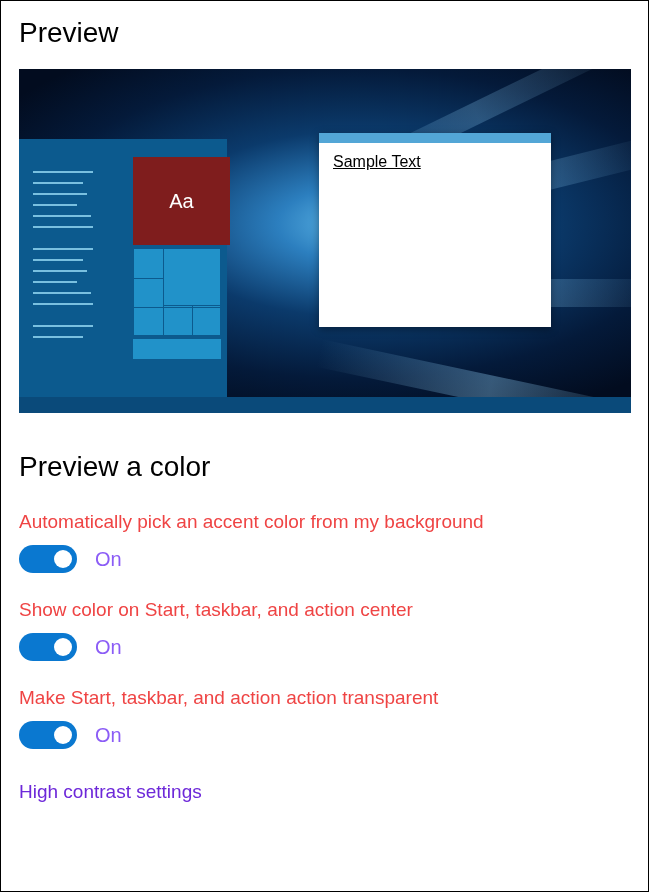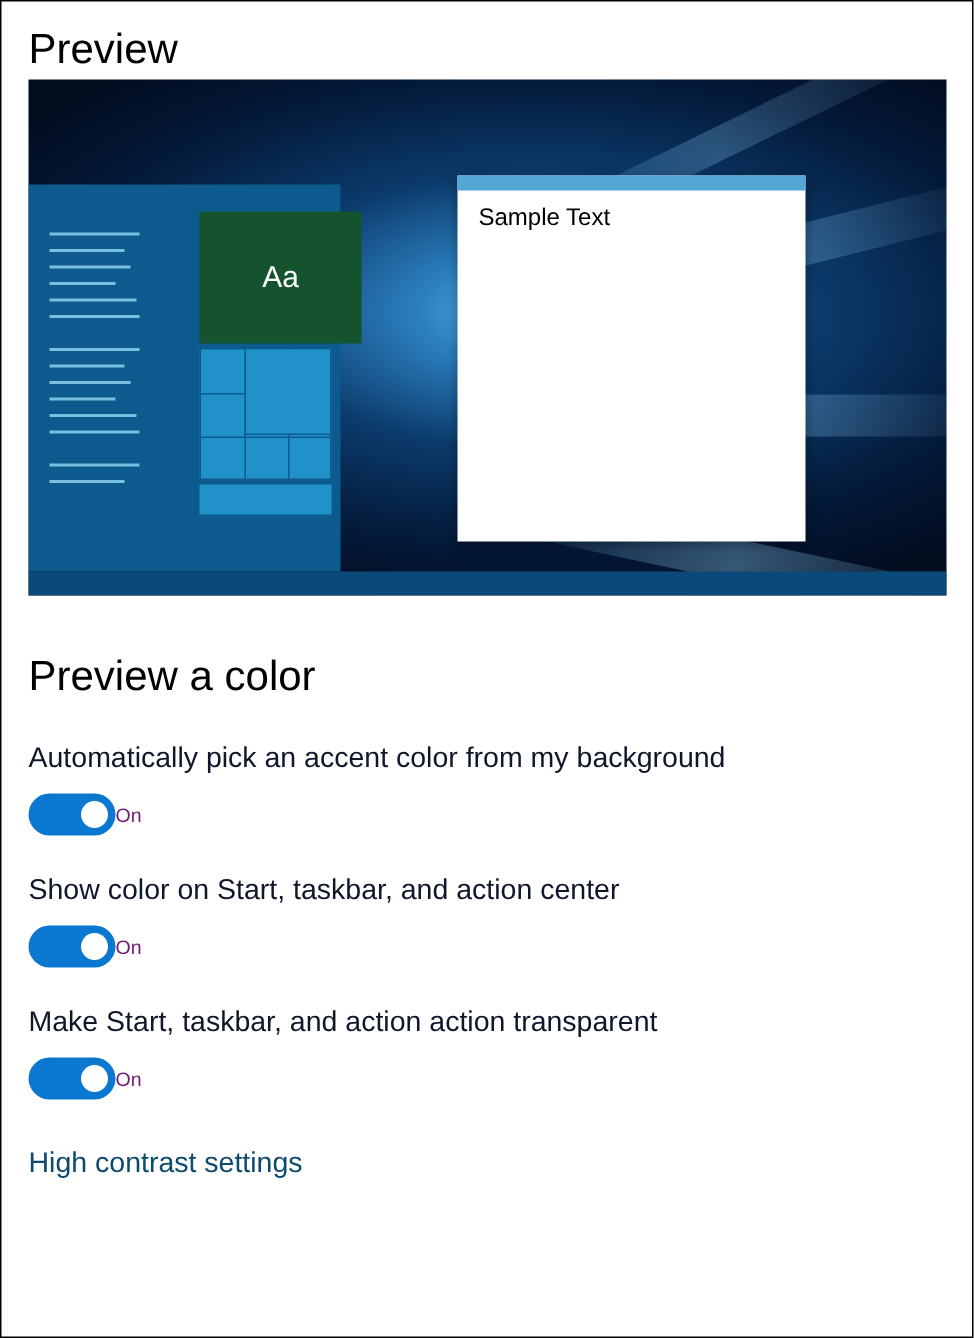--- a/index.html
+++ b/index.html
@@ -13,21 +13,21 @@
       width: 649px;
       height: 892px;
       border: 1px solid #000;
       padding: 12px 18px;
       color: #000;
     }
     .section-title {
       font-size: 28px;
       font-weight: 400;
       color: #000;
-      margin-bottom: 4px;
+      margin-bottom: 20px;
       margin-top: 4px;
     }
     .section-title.second {
       margin-top: 38px;
       margin-bottom: 28px;
     }
     
     .preview-box {
       width: 612px;
       height: 344px;
@@ -81,23 +81,23 @@
     .start-line.w5 { width: 58px; }
     .start-line.w6 { width: 60px; }
     .gap { margin-top: 20px; }
     .start-right {
       position: absolute;
       left: 114px;
       top: 18px;
       width: 90px;
     }
     .big-tile {
-      width: 108px;
+      width: 97px;
       height: 88px;
-      background: #14532d;
+      background: #7f1d1d;
       display: flex;
       align-items: center;
       justify-content: center;
       color: #fff;
       font-size: 20px;
     }
     .tile-grid {
       margin-top: 3px;
       width: 88px;
       height: 88px;
@@ -117,40 +117,41 @@
     .tile-grid .bigsub { position: absolute; right: 0; top: 0; width: 57px; height: 57px; background: #2192c9; border-left: 1px solid #0c5a8e; border-bottom: 1px solid #0c5a8e; }
     .strip {
       margin-top: 3px;
       width: 88px;
       height: 20px;
       background: #2192c9;
     }
     
     .sample-window {
       position: absolute;
-      left: 286px;
+      left: 300px;
       top: 64px;
       width: 232px;
-      height: 244px;
+      height: 194px;
       background: #fff;
       box-shadow: 0 2px 8px rgba(0,0,0,0.4);
+      text-decoration: underline;
     }
     .sample-titlebar {
       height: 10px;
       background: #53a6d6;
     }
     .sample-text {
       padding: 10px 14px;
       font-size: 16px;
       color: #000;
     }
     
     .setting-label {
       font-size: 19px;
-      color: #0f172a;
+      color: #ef4444;
       margin-bottom: 12px;
       font-weight: 400;
     }
     .toggle-row {
       display: flex;
       align-items: center;
       margin-bottom: 26px;
     }
     .toggle {
       width: 58px;
@@ -163,25 +164,26 @@
     .toggle .knob {
       position: absolute;
       right: 5px;
       top: 5px;
       width: 18px;
       height: 18px;
       background: #fff;
       border-radius: 50%;
     }
     .toggle-state {
-      font-size: 13px;
-      color: #701a75;
+      margin-left: 18px;
+      font-size: 20px;
+      color: #8b5cf6;
     }
     .link {
-      color: #0c4a6e;
+      color: #6d28d9;
       font-size: 19px;
       cursor: pointer;
       margin-top: 6px;
       display: inline-block;
     }
   </style>
 </head>
 <body>
 
 

